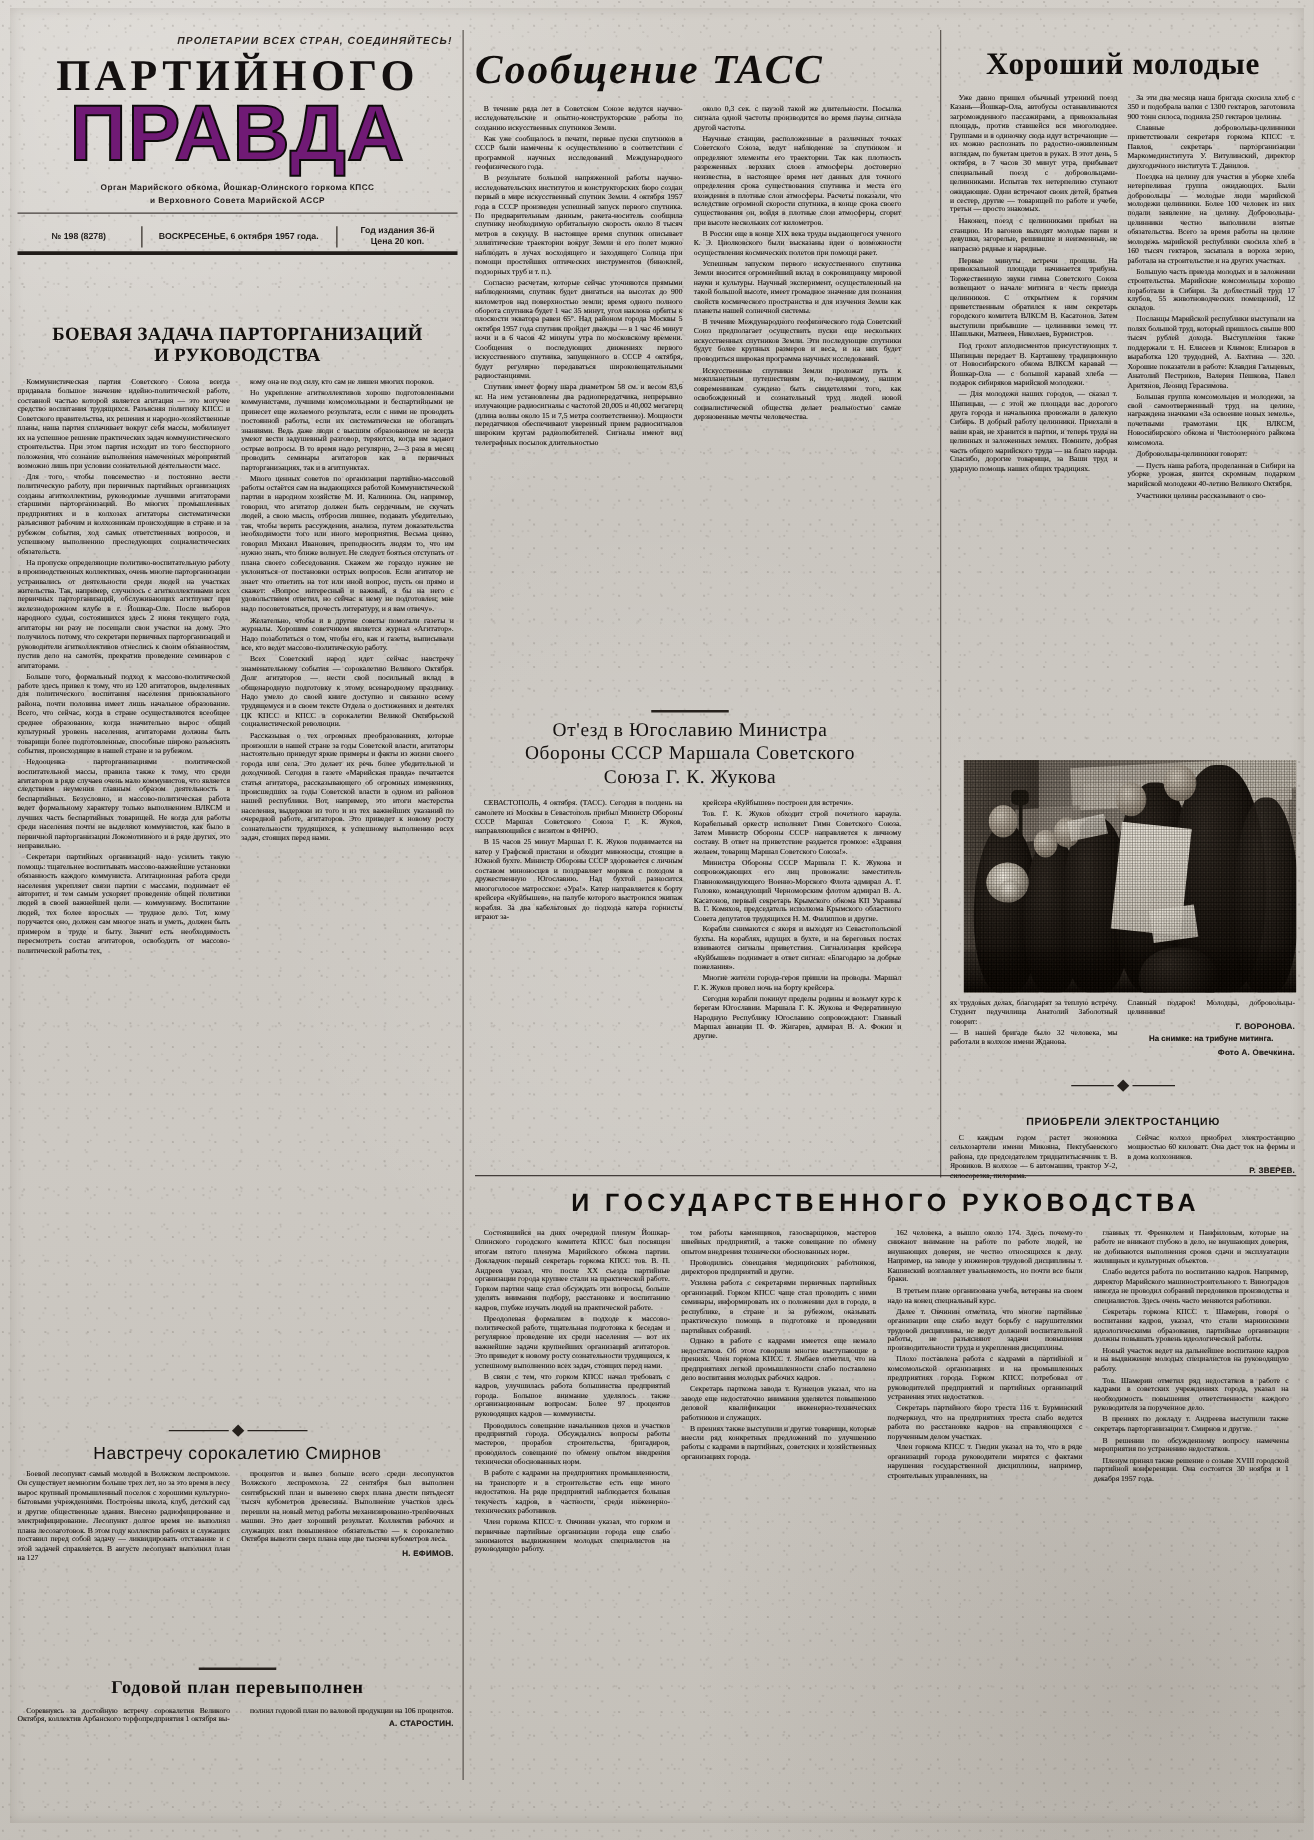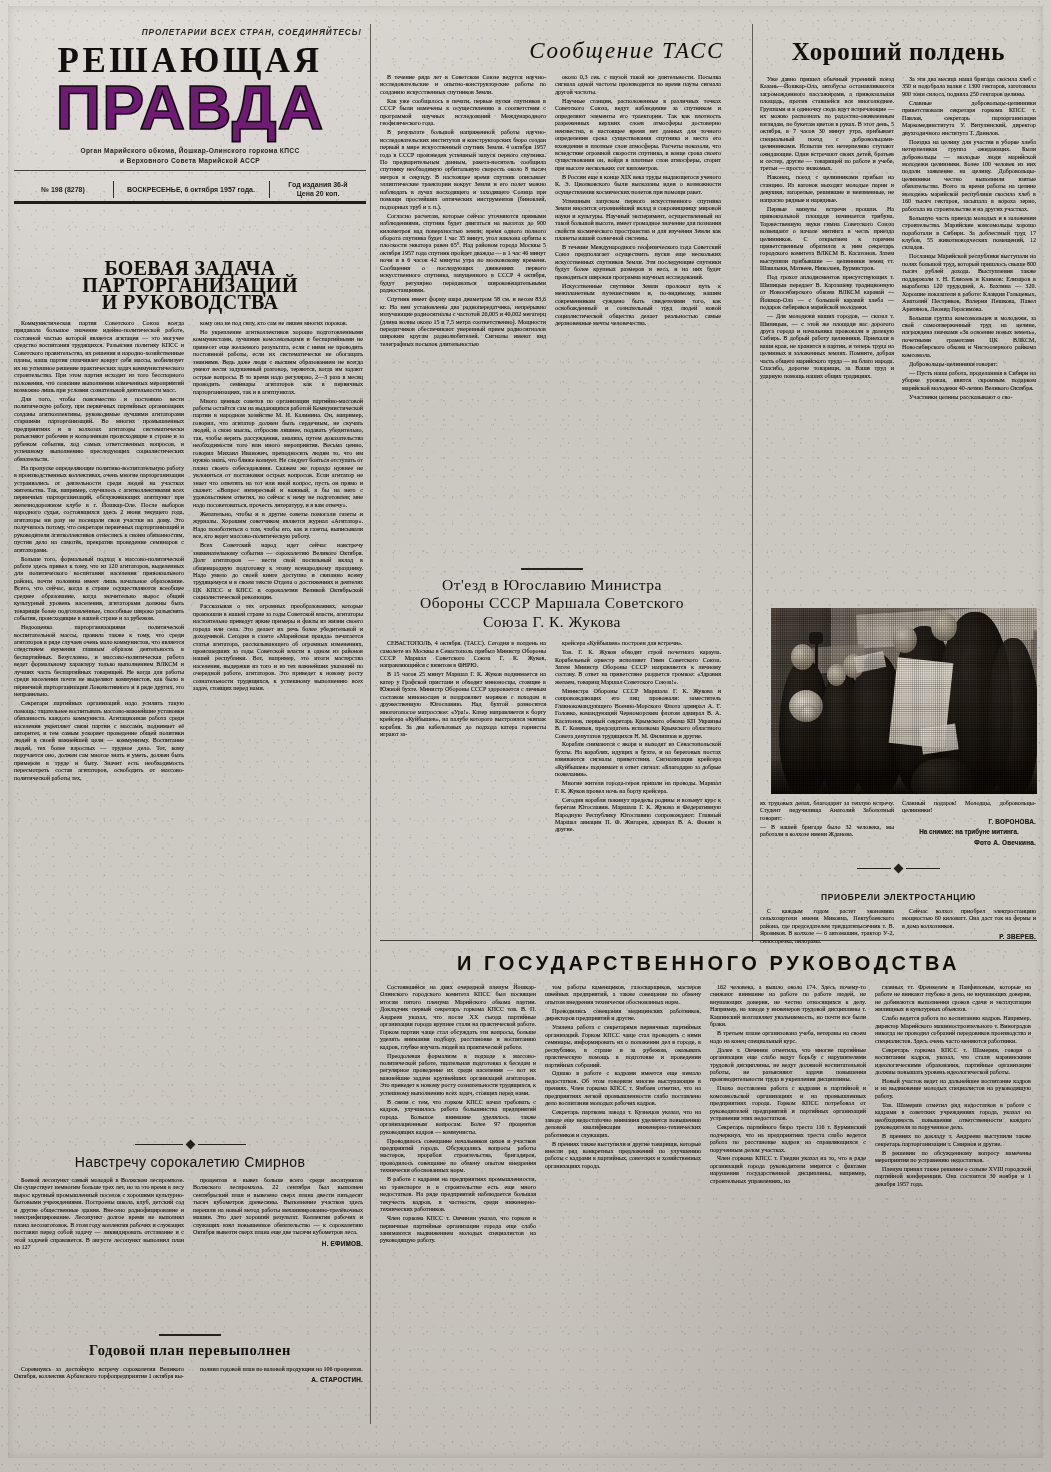--- a/index.html
+++ b/index.html
@@ -84,25 +84,25 @@
   .dateline{
     display:flex;align-items:center;justify-content:space-between;
     font-family:"Liberation Sans",sans-serif;font-weight:bold;font-size:7px;
     color:#1f1b18;margin-top:7px;padding:2px 2px 3px;
   }
   .dateline .cell{text-align:center;}
   .dateline .vbar{width:1px;height:17px;background:#342e29;}
   .dateline .two-line{line-height:9px;}
   .hl-serif-big{
     font-family:"Liberation Serif",serif;font-weight:bold;text-align:center;
-    font-size:20px;line-height:17px;letter-spacing:.3px;color:#120f0d;
+    font-size:15px;line-height:17px;letter-spacing:.3px;color:#120f0d;
   }
   .hl-tass{
-    font-family:"Liberation Serif",serif;font-style:italic;font-weight:normal;
-    text-align:right;font-size:23px;letter-spacing:1.6px;color:#110e0c;
+    font-family:"Liberation Serif",serif;font-style:italic;font-weight:bold;
+    text-align:left;font-size:33px;letter-spacing:1.6px;color:#110e0c;
   }
   .hl-podarok{
     font-family:"Liberation Serif",serif;font-weight:bold;text-align:center;
     font-size:25px;letter-spacing:.6px;color:#110e0c;
   }
   .hl-yugo{
     font-family:"Liberation Serif",serif;font-weight:normal;text-align:center;
     font-size:15.5px;line-height:18.5px;letter-spacing:.5px;color:#141110;
   }
   .hl-kadry{
@@ -154,21 +154,21 @@
 <body>
 
 <div id="paper"></div>
 <div id="sheet"></div>
 <div id="grain"></div>
 
 <div class="page">
 
   <div id="masthead">
     <div class="sloga">ПРОЛЕТАРИИ ВСЕХ СТРАН, СОЕДИНЯЙТЕСЬ!</div>
-    <div class="title-mar">РЕШАЮЩАЯ</div>
+    <div class="title-mar">ПАРТИЙНОГО</div>
     <div class="title-pravda">ПРАВДА</div>
     <div class="organ">
       <div>Орган Марийского обкома, Йошкар-Олинского горкома КПСС</div>
       <div>и Верховного Совета Марийской АССР</div>
     </div>
     <div class="rule-full" style="margin-top:5px"></div>
     <div class="dateline">
       <div class="cell" style="width:94px">№ 198 (8278)</div>
       <div class="vbar"></div>
       <div class="cell" style="width:150px">ВОСКРЕСЕНЬЕ, 6 октября 1957 года.</div>
@@ -279,21 +279,21 @@
         <p>Тов. Г. К. Жуков обходит строй почетного караула. Корабельный оркестр исполняет Гимн Советского Союза. Затем Министр Обороны СССР направляется к личному составу. В ответ на приветствие раздается громкое: «Здравия желаем, товарищ Маршал Советского Союза!».</p>
         <p>Министра Обороны СССР Маршала Г. К. Жукова и сопровождающих его лиц провожали: заместитель Главнокомандующего Военно-Морского Флота адмирал А. Г. Головко, командующий Черноморским флотом адмирал В. А. Касатонов, первый секретарь Крымского обкома КП Украины В. Г. Комяхов, председатель исполкома Крымского областного Совета депутатов трудящихся Н. М. Филиппов и другие.</p>
         <p>Корабли снимаются с якоря и выходят из Севастопольской бухты. На кораблях, идущих в бухте, и на береговых постах взвиваются сигналы приветствия. Сигнализация крейсера «Куйбышев» поднимает в ответ сигнал: «Благодарю за добрые пожелания».</p>
         <p>Многие жители города-героя пришли на проводы. Маршал Г. К. Жуков провел ночь на борту крейсера.</p>
         <p>Сегодня корабли покинут пределы родины и возьмут курс к берегам Югославии. Маршала Г. К. Жукова и Федеративную Народную Республику Югославию сопровождают: Главный Маршал авиации П. Ф. Жигарев, адмирал В. А. Фокин и другие.</p>
       </div>
     </div>
   </div>
 
   <div style="position:absolute;left:746px;top:28px;width:277px;">
-    <div class="hl-podarok">Хороший полдень</div>
+    <div class="hl-podarok">Хороший молодые</div>
     <div style="display:flex;gap:8px;margin-top:10px;">
       <div class="body-col" style="width:134px">
         <p>Уже давно пришел обычный утренний поезд Казань—Йошкар-Ола, автобусы останавливаются загроможденного пассажирами, а привокзальная площадь, против ставшейся вся многолюднее. Группами и в одиночку сюда идут встречающие — их можно распознать по радостно-оживленным взглядам, по букетам цветов в руках. В этот день, 5 октября, в 7 часов 30 минут утра, прибывает специальный поезд с добровольцами-целинниками. Испытав тех нетерпеливо ступают ожидающие. Одни встречают своих детей, братьев и сестер, другие — товарищей по работе и учебе, третьи — просто знакомых.</p>
         <p>Наконец, поезд с целинниками прибыл на станцию. Из вагонов выходят молодые парни и девушки, загорелые, решившие и неизменные, не напрасно рядные и нарядные.</p>
         <p>Первые минуты встречи прошли. На привокзальной площади начинается трибуна. Торжественную звуки гимна Советского Союза возвещают о начале митинга в честь приезда целинников. С открытием к горячим приветственным обратился к ним секретарь городского комитета ВЛКСМ В. Касатонов. Затем выступили прибывшие — целинники земец тт. Шашлыки, Матвеев, Николаев, Бурмистров.</p>
         <p>Под грохот аплодисментов присутствующих т. Шипицын передает В. Карташеву традиционную от Новосибирского обкома ВЛКСМ каравай — Йошкар-Ола — с большой каравай хлеба — подарок сибиряков марийской молодежи.</p>
         <p>— Для молодежи наших городов, — сказал т. Шипицын, — с этой же площади вас дорогого друга города и начальника провожали в далекую Сибирь. В добрый работу целинники. Приехали в ваши края, не хранится в партии, и теперь труда на целинных и заложенных землях. Помните, добрая часть общего марийского труда — на благо народа. Спасибо, дорогие товарищи, за Ваши труд и ударную помощь наших общих традициях.</p>
       </div>
       <div class="body-col" style="width:134px">
         <p>За эти два месяца наша бригада скосила хлеб с 350 и подобрала валки с 1300 гектаров, заготовила 900 тонн силоса, подняла 250 гектаров целины.</p>

